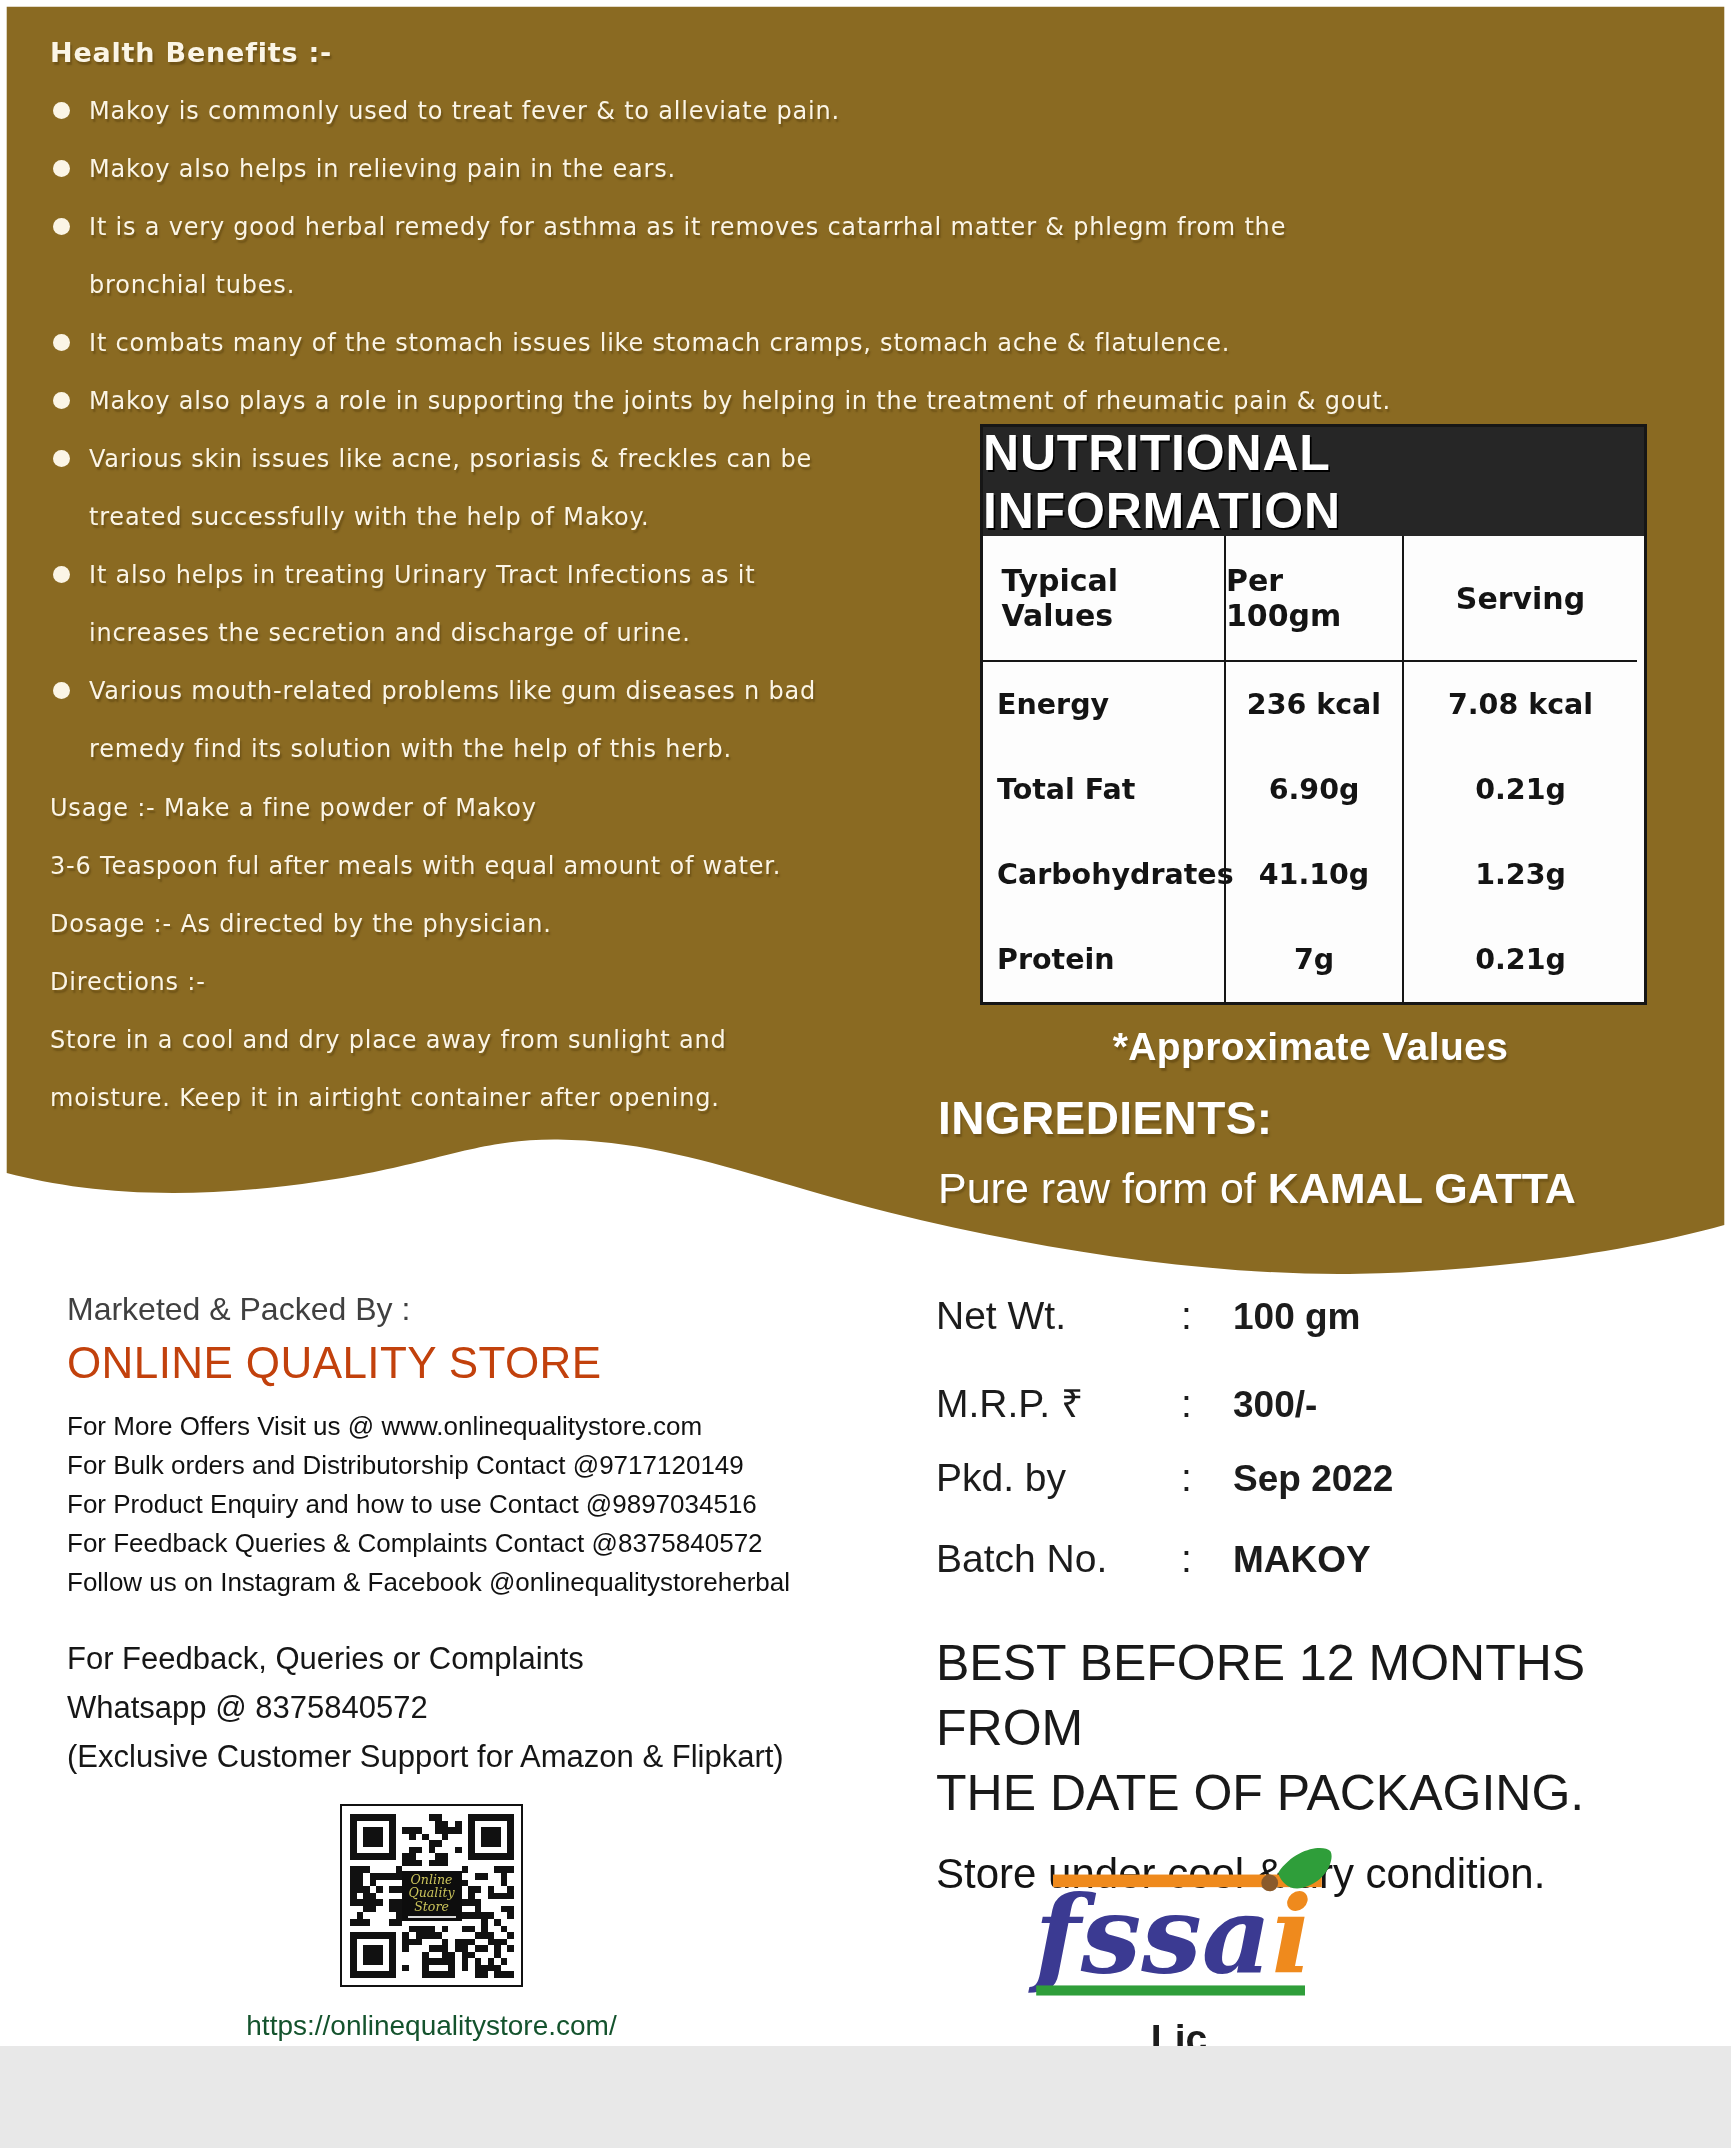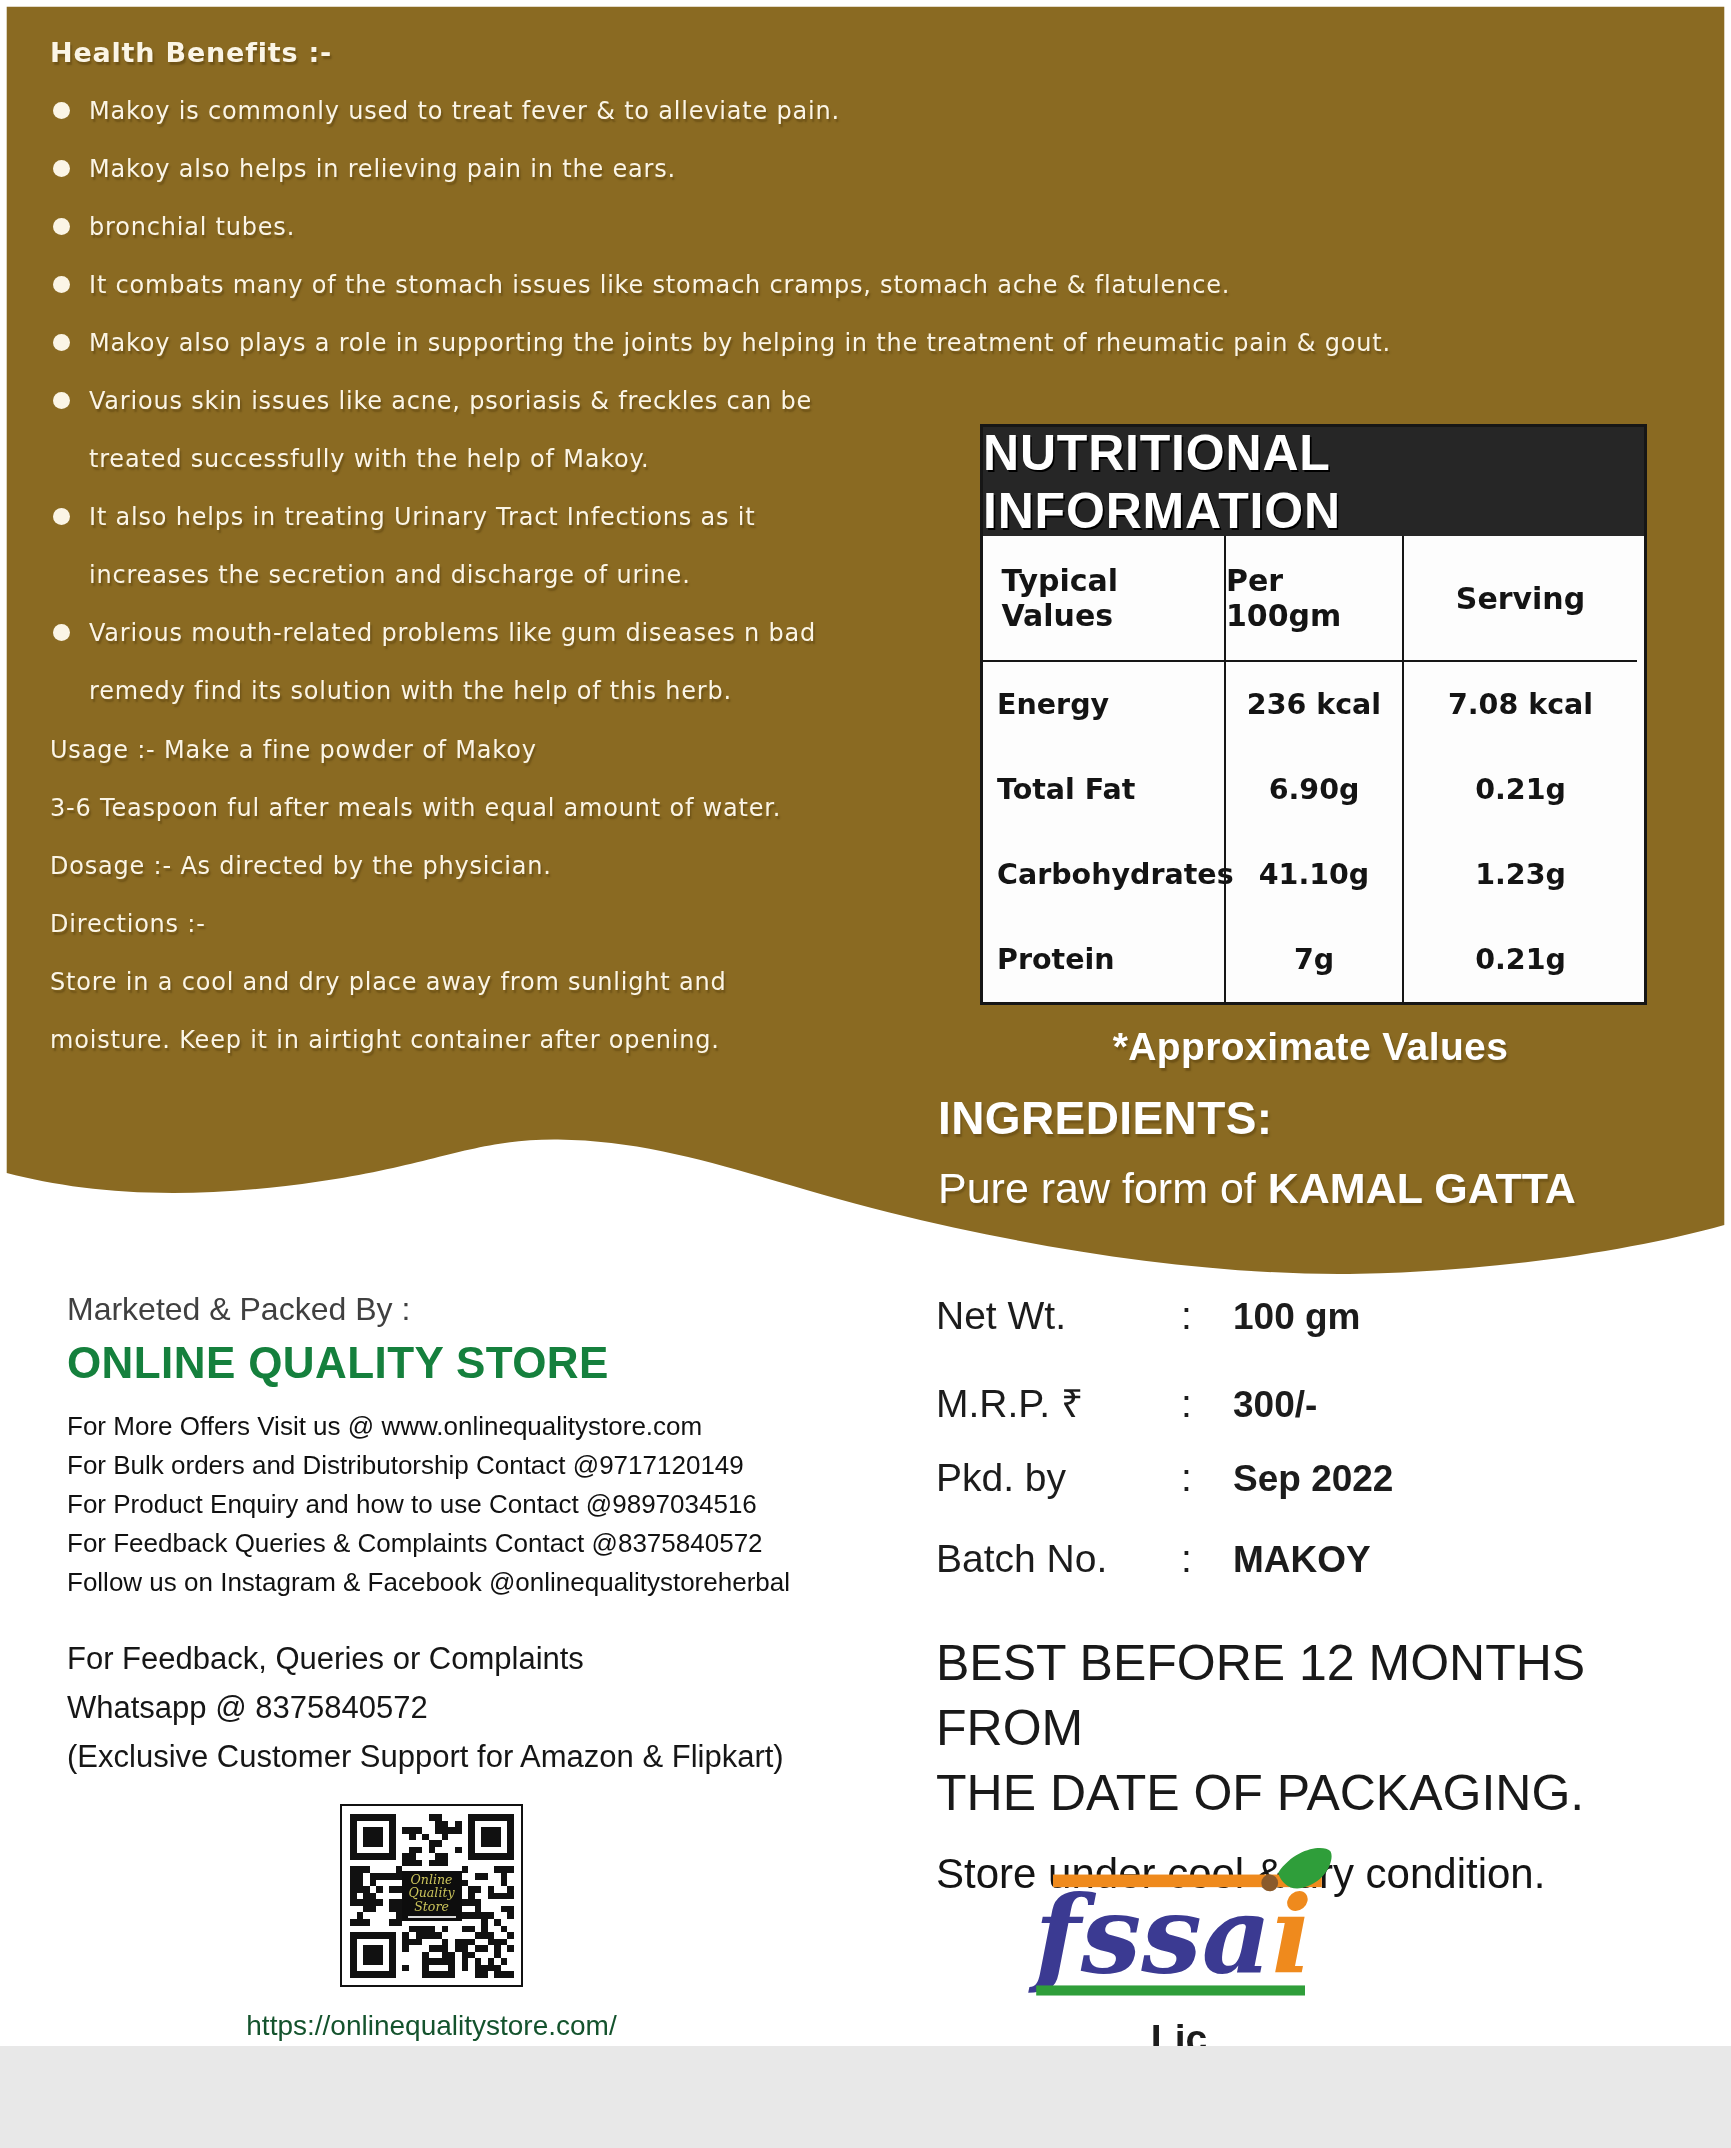--- a/index.html
+++ b/index.html
@@ -37,21 +37,21 @@
   
   .ingredients{position:absolute;left:938px;top:1091px;color:#ffffff;
     text-shadow:1.7px 2.5px 1.7px rgba(60,40,0,.3);}
   .ing-label{font-size:46px;font-weight:bold;letter-spacing:0.4px;}
   .ing-line{margin-top:18.5px;font-size:43px;}
   .ing-line b{font-weight:bold;}
 
   
   .mkt{position:absolute;left:67px;top:1291px;color:#161616;}
   .mkt-heading{font-size:32px;color:#404040;}
-  .mkt-company{font-size:44px;font-weight:700;letter-spacing:0.4px;margin-top:10px;color:#15803d;}
+  .mkt-company{font-size:44px;font-weight:400;letter-spacing:0.4px;margin-top:10px;color:#c2410c;}
   .mkt-lines{margin-top:18.5px;font-size:26px;line-height:39px;color:#111;}
   .fb-lines{margin-top:32px;font-size:31px;line-height:49px;color:#161616;}
 
   .qr-area{position:absolute;left:138px;top:1804px;width:587px;text-align:center;}
   .qr-box{width:164px;height:164px;margin:0 auto;background:#fff;border:2.5px solid #111;
     padding:7.6px;position:relative;}
   .qr-box svg{width:100%;height:100%;fill:#111;shape-rendering:crispEdges;}
   .qr-logo{position:absolute;left:50%;top:50%;transform:translate(-50%,-50%);width:60px;height:50px;
     background:#0d0d0d;color:#c9c25a;font-family:"DejaVu Serif",serif;font-style:italic;
     font-size:12.6px;line-height:13.4px;display:flex;flex-direction:column;justify-content:center;}
@@ -89,20 +89,21 @@
     <div class="bullet">
       <span class="dot"></span>
       <div>Makoy is commonly used to treat fever &amp; to alleviate pain.</div>
     </div>
     <div class="bullet">
       <span class="dot"></span>
       <div>Makoy also helps in relieving pain in the ears.</div>
     </div>
     <div class="bullet">
       <span class="dot"></span>
+      <div>It is a very good herbal remedy for asthma as it removes catarrhal matter &amp; phlegm from the</div>
       <div>bronchial tubes.</div>
     </div>
     <div class="bullet">
       <span class="dot"></span>
       <div>It combats many of the stomach issues like stomach cramps, stomach ache &amp; flatulence.</div>
     </div>
     <div class="bullet">
       <span class="dot"></span>
       <div>Makoy also plays a role in supporting the joints by helping in the treatment of rheumatic pain &amp; gout.</div>
     </div>

